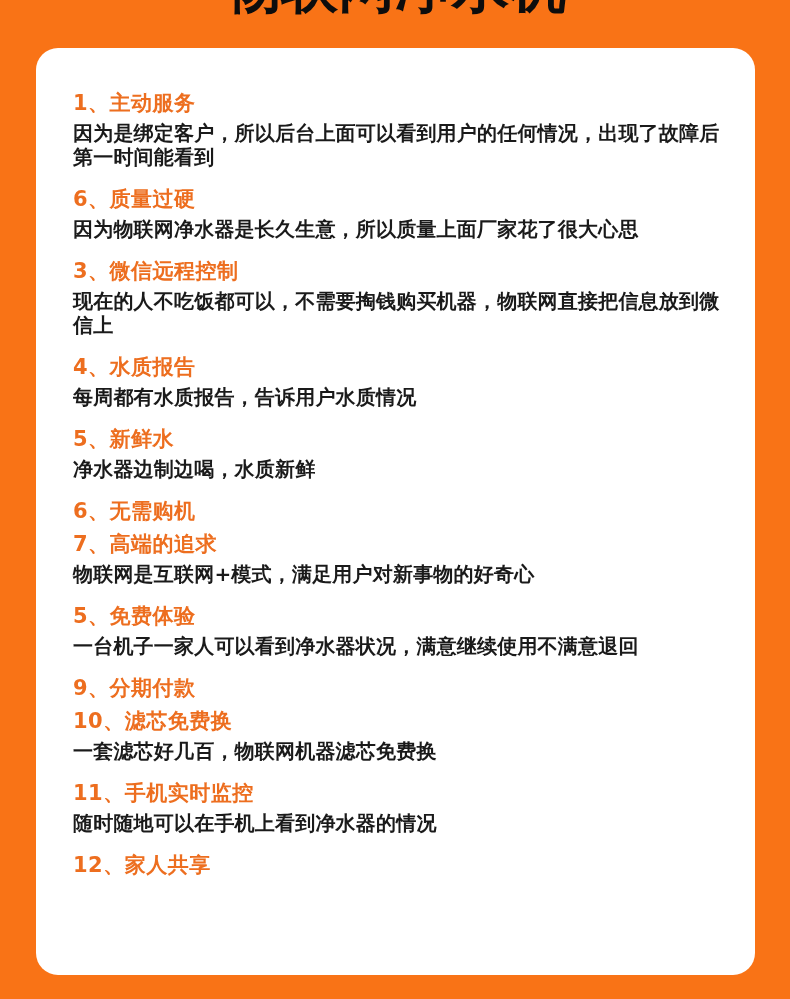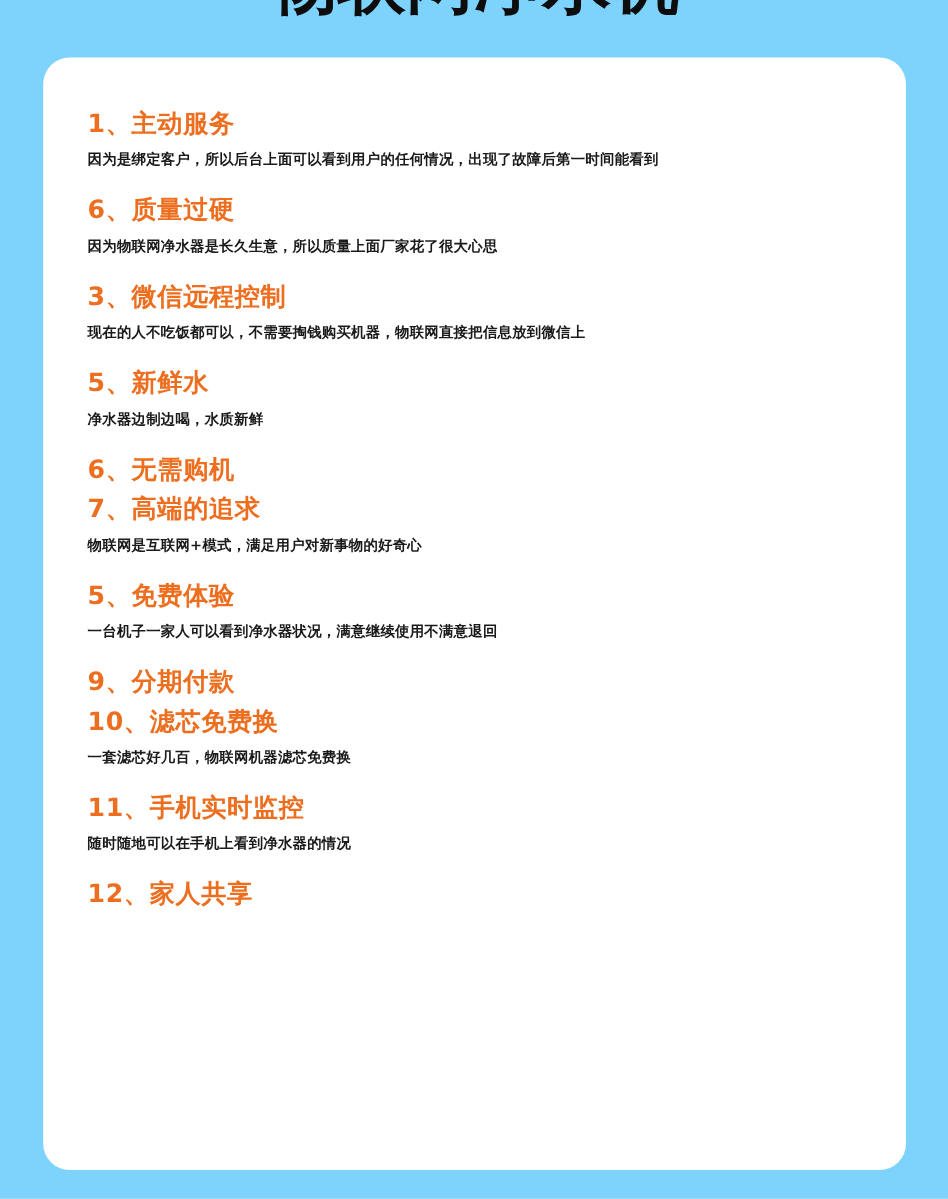--- a/index.html
+++ b/index.html
@@ -3,21 +3,21 @@
 <meta charset="utf-8">
 <style>
   html, body {
     margin: 0;
     padding: 0;
   }
   .screen {
     position: relative;
     width: 790px;
     height: 999px;
-    background: #7dd3fc;
+    background: #f97316;
     overflow: hidden;
     font-family: "DejaVu Sans", "Liberation Sans", sans-serif;
   }
   .page-title {
     position: absolute;
     top: -42px;
     left: 0;
     width: 100%;
     text-align: center;
     font-size: 57px;
@@ -44,21 +44,21 @@
   .feature-heading {
     margin: 0 0 3px 0;
     font-size: 21px;
     line-height: 30px;
     font-weight: 700;
     color: #ed6e1f;
     letter-spacing: 0.5px;
   }
   .feature-body {
     margin: 0 0 15px 0;
-    font-size: 12px;
+    font-size: 20px;
     line-height: 24px;
     font-weight: 700;
     color: #1a1a1a;
     letter-spacing: 0.2px;
   }
 </style>
 </head>
 <body>
 
 <div class="screen">
@@ -75,20 +75,24 @@
     <div class="feature-item">
       <h3 class="feature-heading">6、质量过硬</h3>
       <p class="feature-body">因为物联网净水器是长久生意，所以质量上面厂家花了很大心思</p>
     </div>
 
     <div class="feature-item">
       <h3 class="feature-heading">3、微信远程控制</h3>
       <p class="feature-body">现在的人不吃饭都可以，不需要掏钱购买机器，物联网直接把信息放到微信上</p>
     </div>
 
+    <div class="feature-item">
+      <h3 class="feature-heading">4、水质报告</h3>
+      <p class="feature-body">每周都有水质报告，告诉用户水质情况</p>
+    </div>
 
     <div class="feature-item">
       <h3 class="feature-heading">5、新鲜水</h3>
       <p class="feature-body">净水器边制边喝，水质新鲜</p>
     </div>
 
     <div class="feature-item">
       <h3 class="feature-heading">6、无需购机</h3>
     </div>
 

